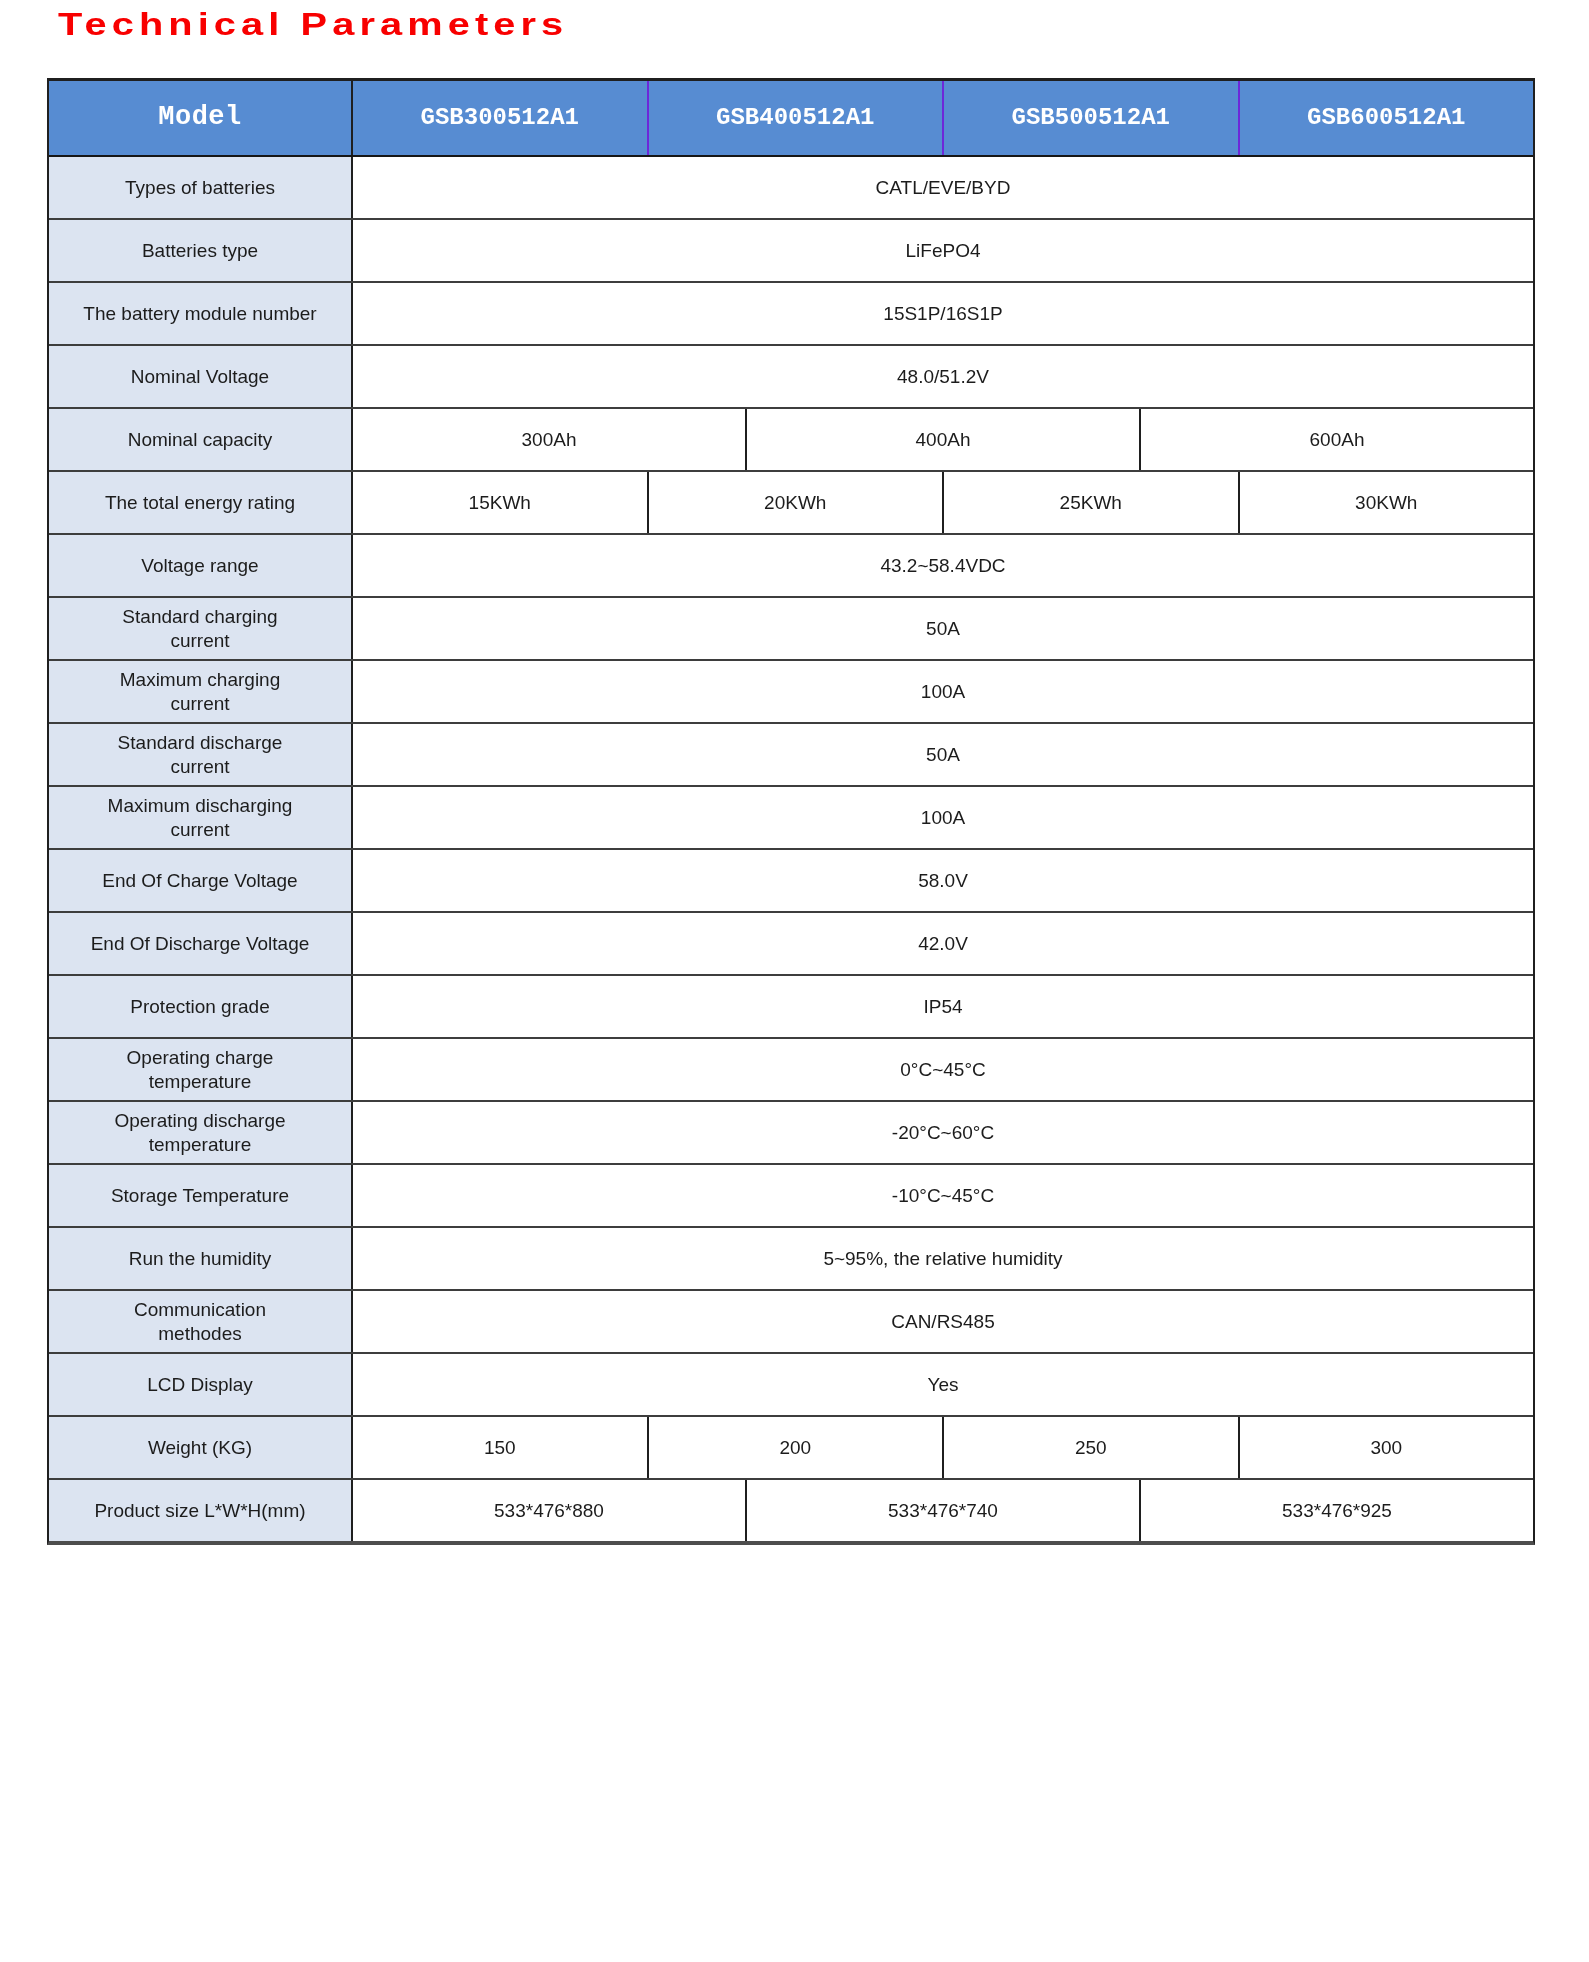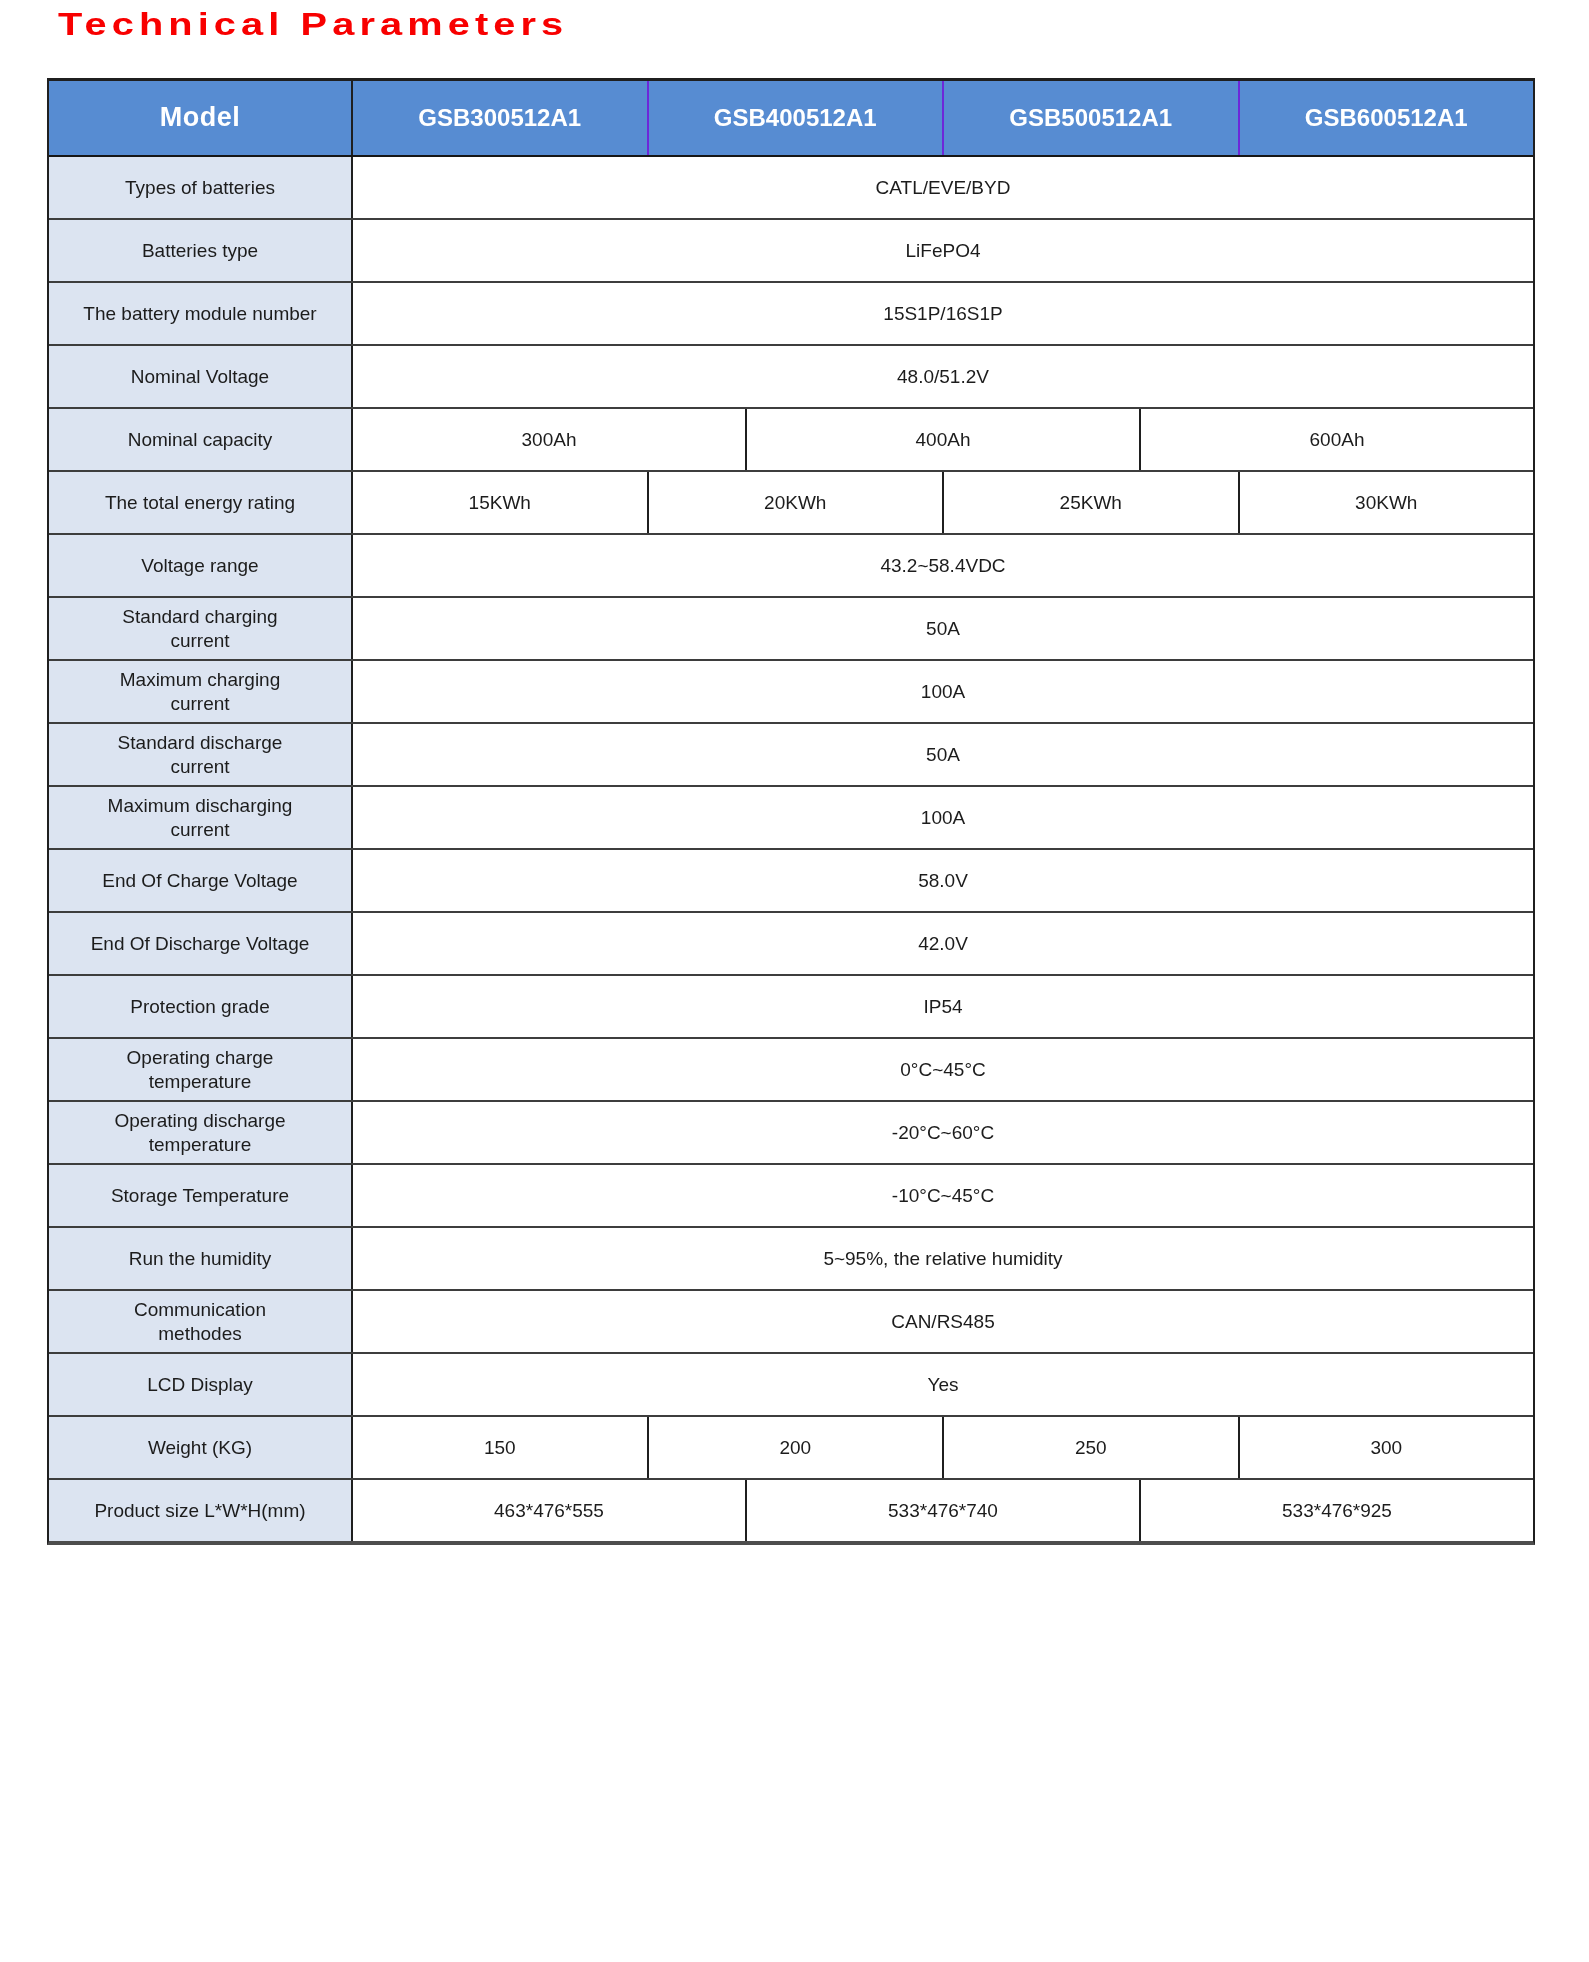--- a/index.html
+++ b/index.html
@@ -15,21 +15,21 @@
     transform:scale(1.02,0.82); transform-origin:left top;
   }
   .tbl {
     position:absolute; left:47px; top:78px; width:1488px;
     border:2px solid #1f1f1f; border-top-width:3px;
     border-bottom:4px solid #4d4d4d;
     background:#ffffff;
   }
   .row { display:flex; height:63px; border-top:2px solid #3d3d3d; }
   .row:first-child { border-top:none; }
-  .row.header { height:74px; background:#578cd2; border-top:none; }
+  .row.header { height:74px; background:#578cd2; border-top:none;font-family:Liberation Mono, monospace; }
   .row.header + .row { border-top:2px solid #161616; }
   .cell {
     display:flex; align-items:center; justify-content:center;
     text-align:center; font-size:19px; font-weight:500; line-height:1.25;
   }
   .lbl {
     flex:0 0 304px; background:#dce4f1; border-right:2px solid #1f1f1f;
     white-space:pre-line; padding:0 12px; font-size:19px;
   }
   .row.header .lbl {
@@ -173,18 +173,18 @@
   <div class="row">
     <div class="cell lbl">Weight (KG)</div>
     <div class="cell val">150</div>
     <div class="cell val sep">200</div>
     <div class="cell val sep">250</div>
     <div class="cell val sep">300</div>
   </div>
 
   <div class="row">
     <div class="cell lbl">Product size L*W*H(mm)</div>
-    <div class="cell val">463*476*555</div>
+    <div class="cell val">533*476*880</div>
     <div class="cell val sep">533*476*740</div>
     <div class="cell val sep">533*476*925</div>
   </div>
 
 </div>
 
 </body></html>

